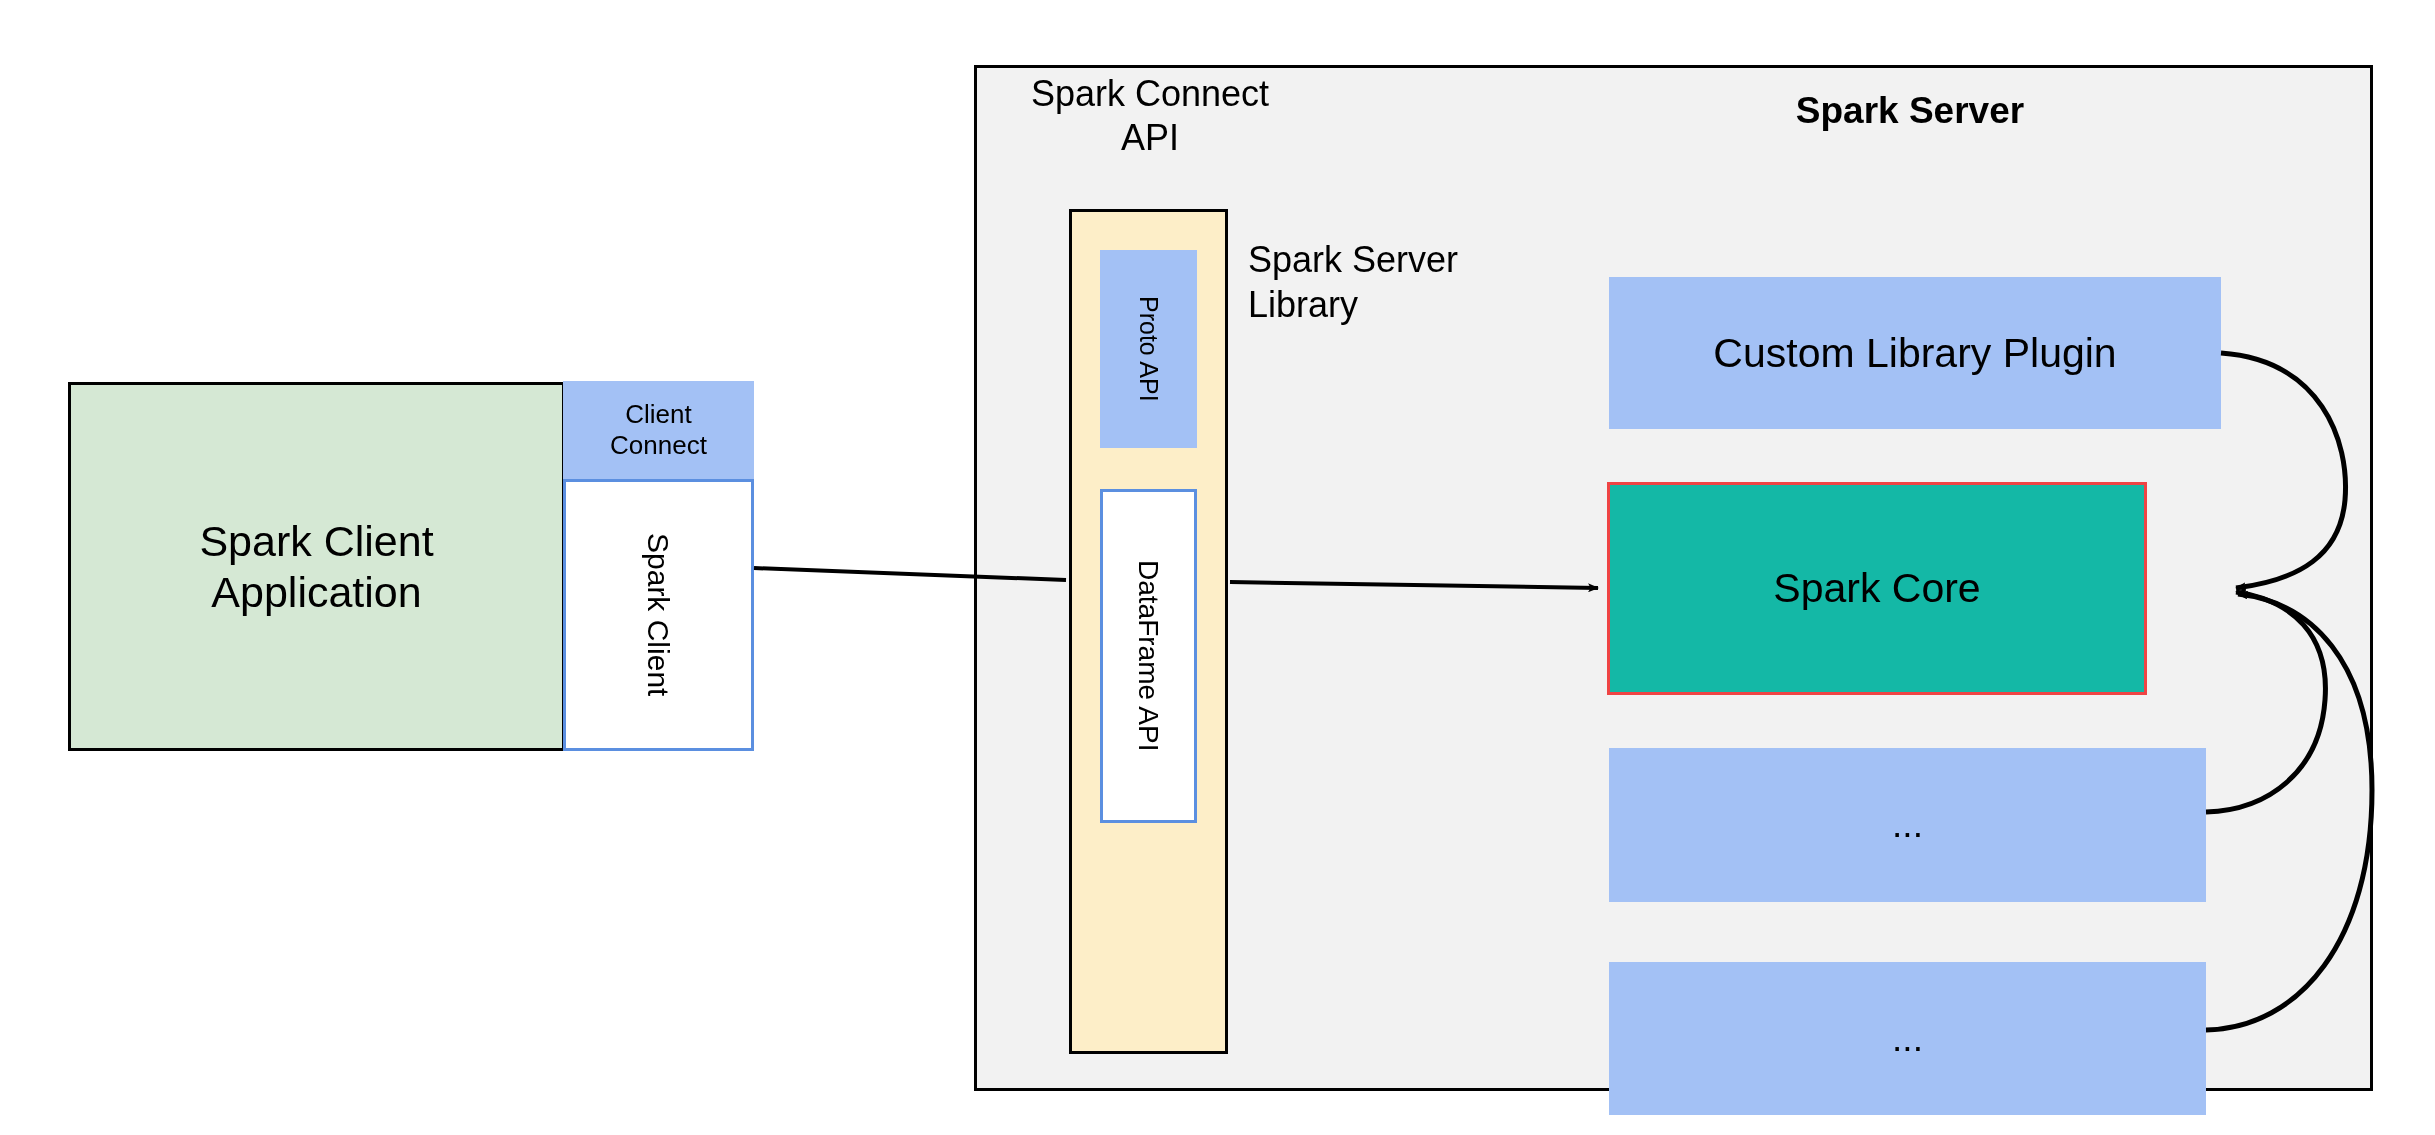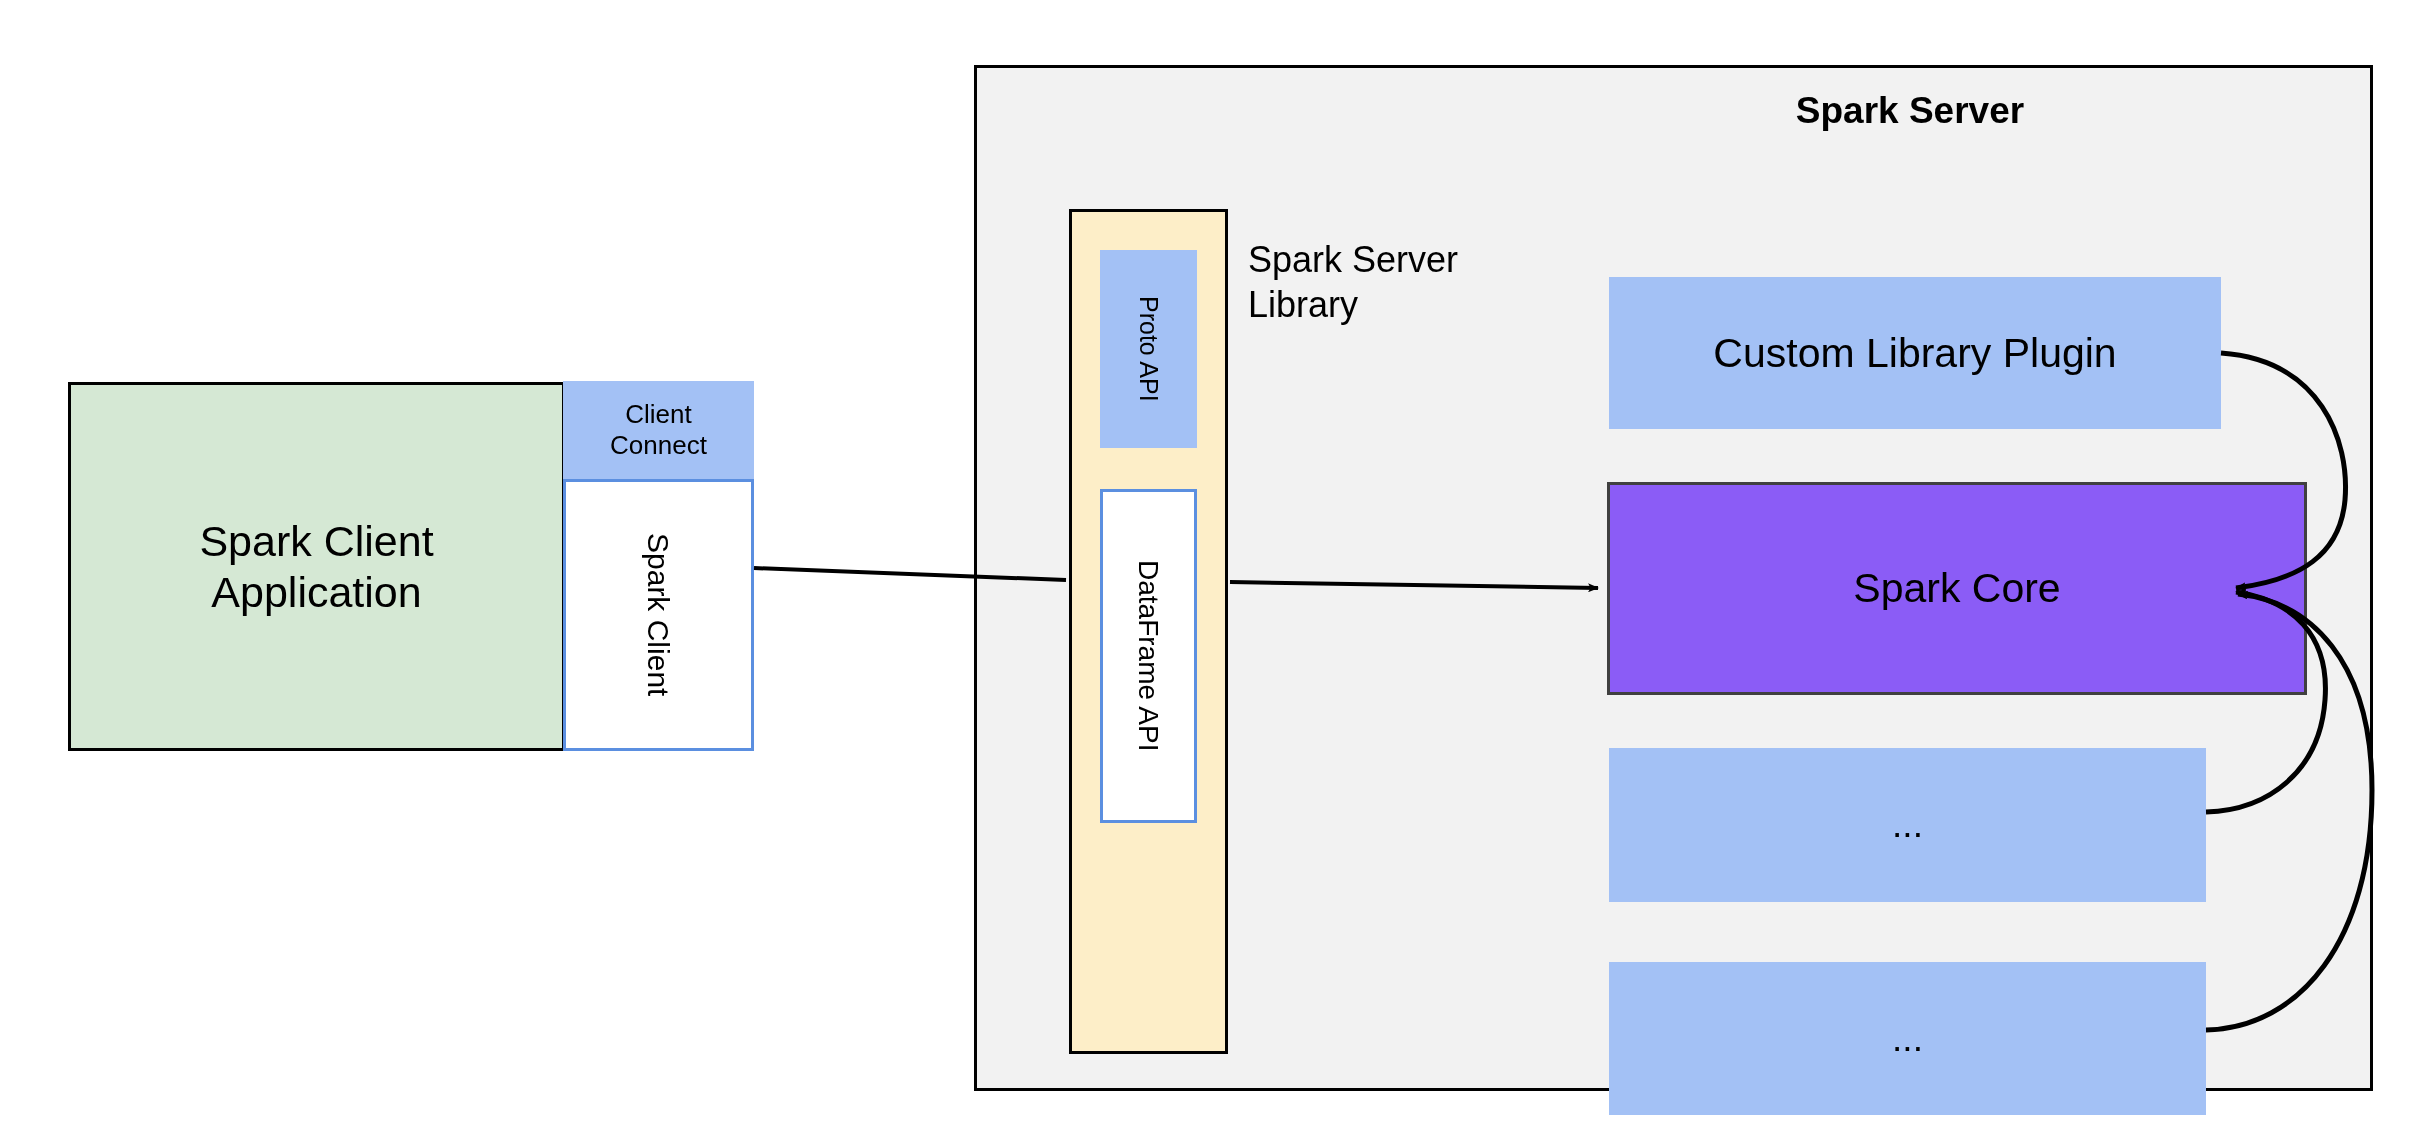--- a/index.html
+++ b/index.html
@@ -172,24 +172,24 @@
     width: 612px;
     height: 152px;
     background: #a3c1f5;
     border: 1px solid #a3c1f5;
     font-size: 41px;
     z-index: 3;
   }
   #spark-core {
     left: 1607px;
     top: 482px;
-    width: 700px;
+    width: 540px;
     height: 213px;
-    background: #8b5cf6;
-    border: 3px solid #404040;
+    background: #14b8a6;
+    border: 3px solid #ef4444;
     font-size: 41px;
     z-index: 3;
   }
   #ellipsis-one {
     left: 1609px;
     top: 748px;
     width: 597px;
     height: 154px;
     background: #a3c1f5;
     border: 1px solid #a3c1f5;
@@ -218,20 +218,24 @@
     pointer-events: none;
   }
 </style>
 </head>
 <body>
 
 <div id="canvas">
 
   <div class="box" id="server-container"></div>
 
+  <div class="box" id="spark-connect-api-label">
+    <span class="label">Spark Connect
+API</span>
+  </div>
 
   <div class="box" id="spark-server-title">
     <span class="label">Spark Server</span>
   </div>
 
   <div class="box" id="spark-server-library-label">
     <span class="label">Spark Server
 Library</span>
   </div>
 

